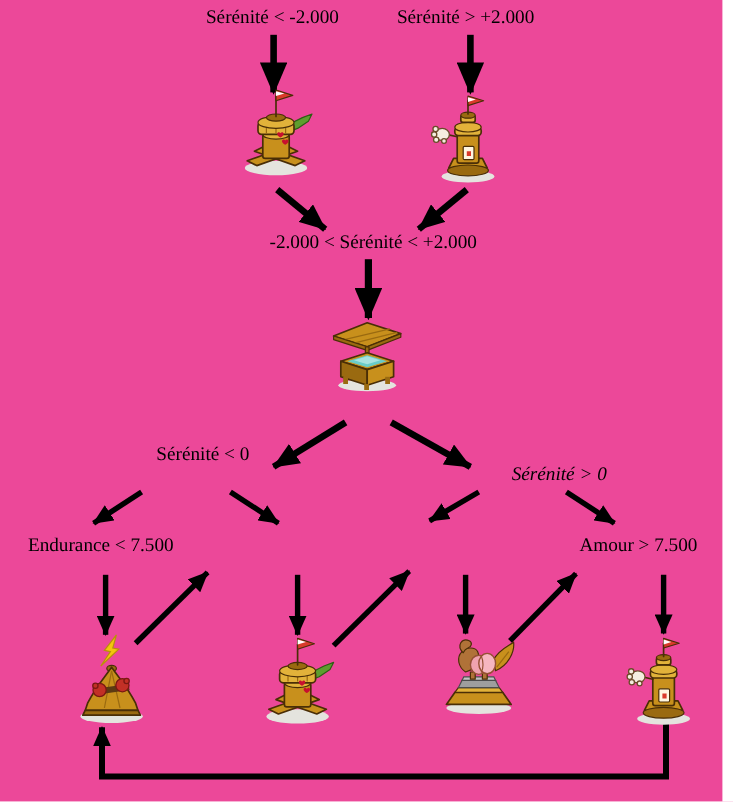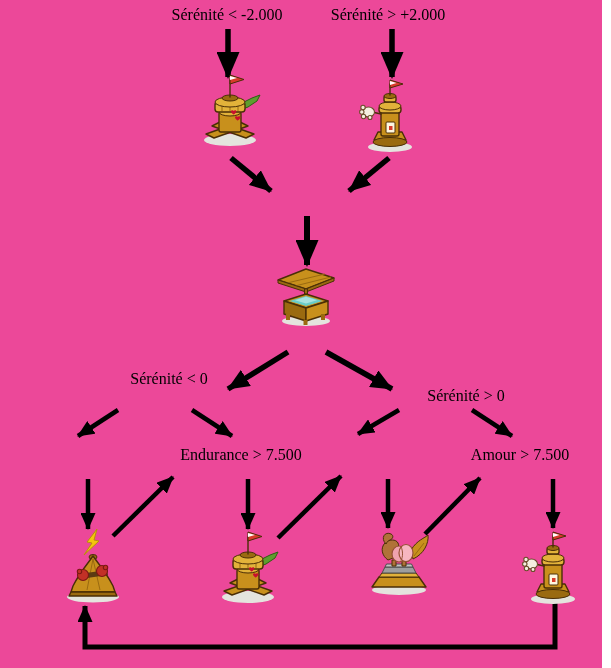--- a/index.html
+++ b/index.html
@@ -36,24 +36,25 @@
   .f-white{fill:#ffffff;}
   .seam{stroke:var(--c-gold-dark);stroke-width:1;}
 </style>
 </head>
 <body>
 
 <div class="canvas">
 
   <div class="lbl" style="left:227px;top:6px;">Sérénité &lt; -2.000</div>
   <div class="lbl" style="left:388px;top:6px;">Sérénité &gt; +2.000</div>
+  <div class="lbl" style="left:311px;top:194px;">-2.000 &lt; Sérénité &lt; +2.000</div>
   <div class="lbl" style="left:169px;top:370px;">Sérénité &lt; 0</div>
-  <div class="lbl" style="left:466px;top:387px;">Sérénité &gt; 0</div>
-  <div class="lbl" style="left:241px;top:446px;">Endurance &gt; 7.500</div>
-  <div class="lbl" style="left:520px;top:446px;">Amour &gt; 7.500</div>
+  <div class="lbl" style="left:466px;top:387px;font-style:italic;">Sérénité &gt; 0</div>
+  <div class="lbl" style="left:84px;top:446px;">Endurance &lt; 7.500</div>
+  <div class="lbl" style="left:532px;top:446px;">Amour &gt; 7.500</div>
 
   <svg id="arrows" width="611" height="668" viewBox="0 0 611 668">
     <defs>
       <marker id="ah-s" markerUnits="userSpaceOnUse" markerWidth="17" markerHeight="15" refX="16" refY="7.5" orient="auto">
         <path d="M0,0 L17,7.5 L0,15 Z" style="fill:var(--c-arrow,#000)"></path>
       </marker>
       <marker id="ah-m" markerUnits="userSpaceOnUse" markerWidth="22" markerHeight="19" refX="21" refY="9.5" orient="auto">
         <path d="M0,0 L22,9.5 L0,19 Z" style="fill:var(--c-arrow,#000)"></path>
       </marker>
       <marker id="ah-b" markerUnits="userSpaceOnUse" markerWidth="27" markerHeight="23" refX="25" refY="11.5" orient="auto">

